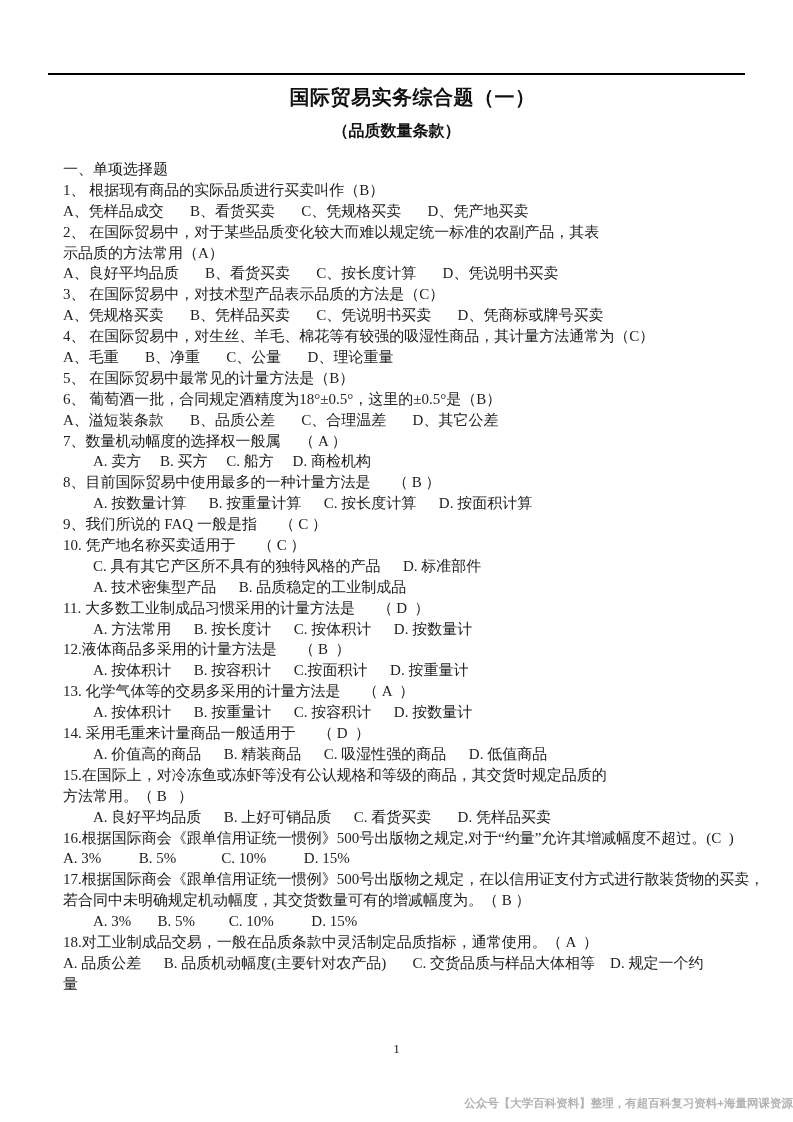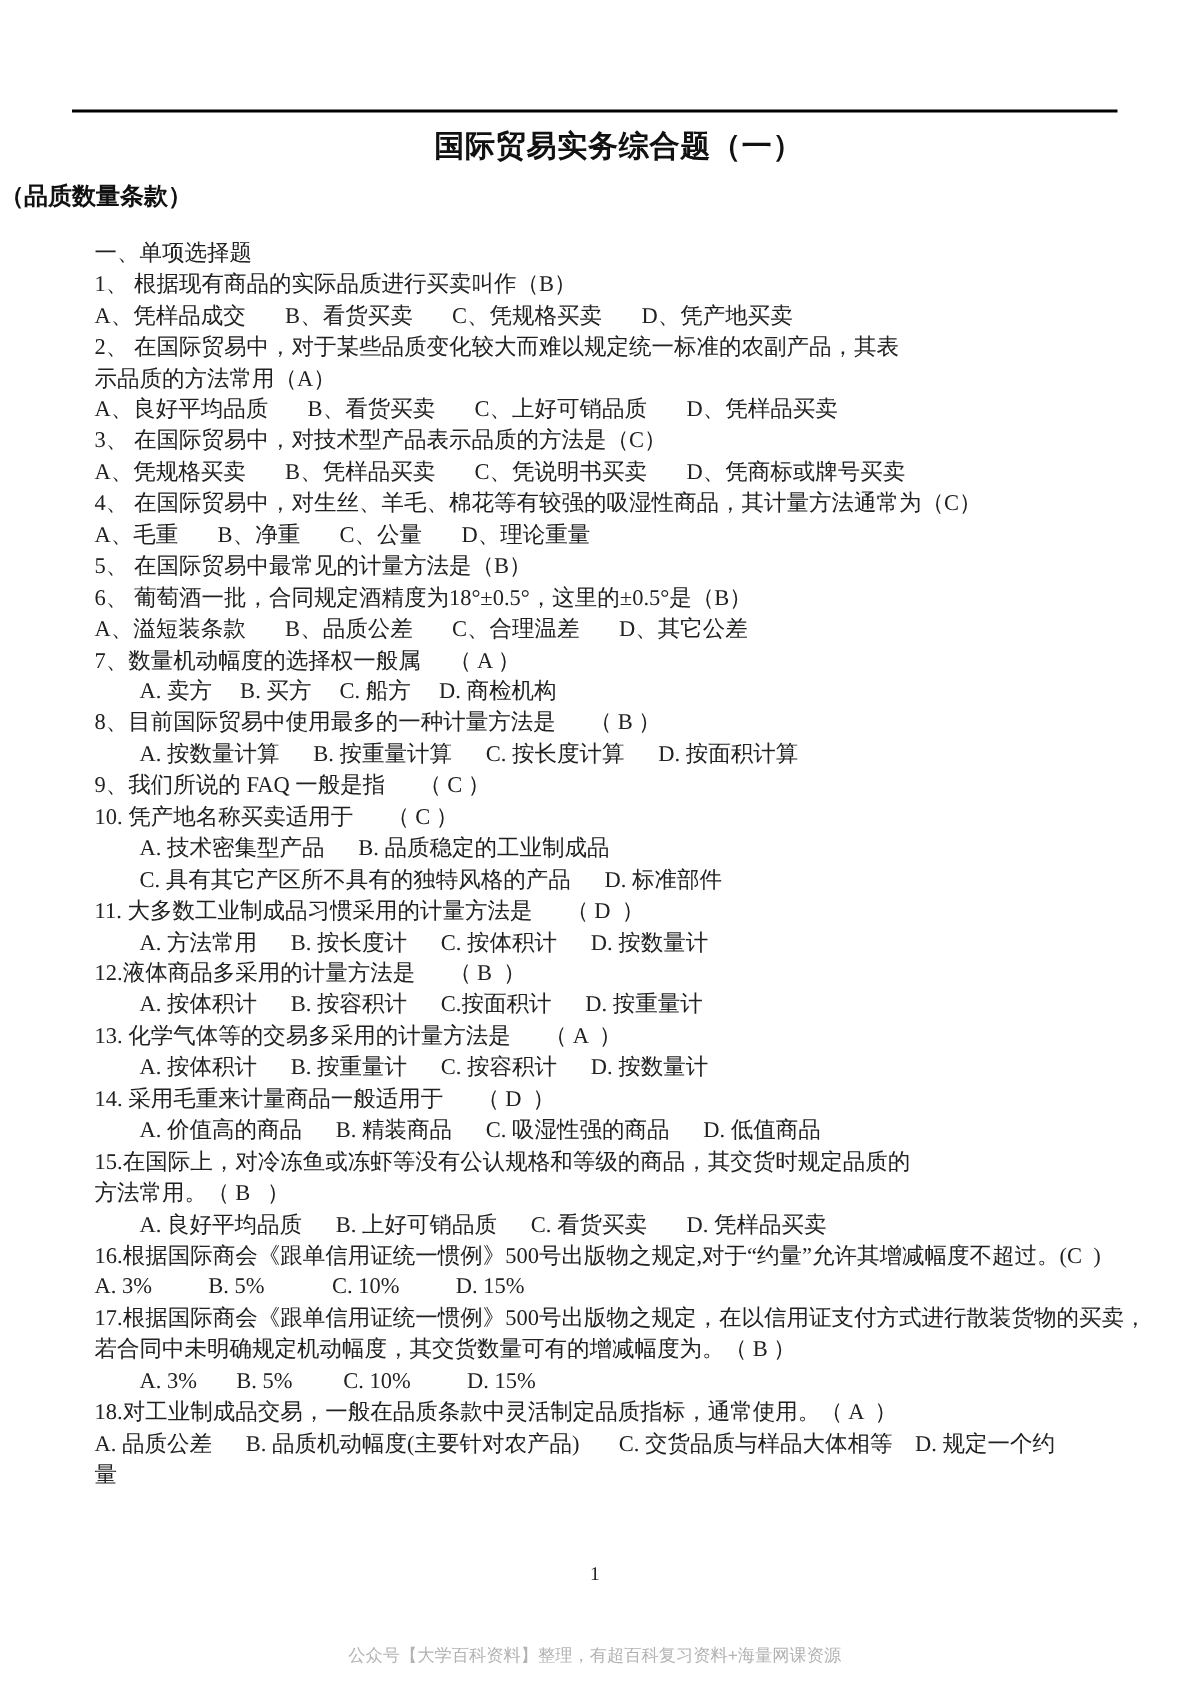--- a/index.html
+++ b/index.html
@@ -29,20 +29,21 @@
     font-weight: bold;
     color: #111111;
     letter-spacing: 0.5px;
     padding-left: 16px;
   }
   .doc-subtitle {
     position: absolute;
     top: 121px;
     left: 0;
     width: 100%;
+    text-align: center;
     font-family: "Liberation Sans", sans-serif;
     font-size: 16px;
     font-weight: bold;
     color: #111111;
   }
   .content {
     position: absolute;
     top: 143px;
     left: 63px;
     width: 714px;
@@ -63,55 +64,56 @@
     width: 100%;
     text-align: center;
     font-size: 13px;
     color: #212121;
   }
   .footer-note {
     position: absolute;
     top: 1096px;
     left: 0;
     width: 100%;
-    text-align: center;
+    text-align: right;
     font-family: "Liberation Sans", sans-serif;
     font-size: 11.5px;
     color: #b3b3b3;
+    font-weight: bold;
   }
 </style>
 </head>
 <body>
 
 <div class="page">
   <div class="header-rule"></div>
   <div class="doc-title">国际贸易实务综合题（一）</div>
   <div class="doc-subtitle">（品质数量条款）</div>
   <div class="content">
       <div class="line">一、单项选择题</div>
       <div class="line">1、 根据现有商品的实际品质进行买卖叫作（B）</div>
       <div class="line">A、凭样品成交       B、看货买卖       C、凭规格买卖       D、凭产地买卖</div>
       <div class="line">2、 在国际贸易中，对于某些品质变化较大而难以规定统一标准的农副产品，其表</div>
       <div class="line">示品质的方法常用（A）</div>
-      <div class="line">A、良好平均品质       B、看货买卖       C、上好可销品质       D、凭样品买卖</div>
+      <div class="line">A、良好平均品质       B、看货买卖       C、按长度计算       D、凭说明书买卖</div>
       <div class="line">3、 在国际贸易中，对技术型产品表示品质的方法是（C）</div>
       <div class="line">A、凭规格买卖       B、凭样品买卖       C、凭说明书买卖       D、凭商标或牌号买卖</div>
       <div class="line">4、 在国际贸易中，对生丝、羊毛、棉花等有较强的吸湿性商品，其计量方法通常为（C）</div>
       <div class="line">A、毛重       B、净重       C、公量       D、理论重量</div>
       <div class="line">5、 在国际贸易中最常见的计量方法是（B）</div>
       <div class="line">6、 葡萄酒一批，合同规定酒精度为18°±0.5°，这里的±0.5°是（B）</div>
       <div class="line">A、溢短装条款       B、品质公差       C、合理温差       D、其它公差</div>
       <div class="line">7、数量机动幅度的选择权一般属     （ A ）</div>
       <div class="line indent">A. 卖方     B. 买方     C. 船方     D. 商检机构</div>
       <div class="line">8、目前国际贸易中使用最多的一种计量方法是      （ B ）</div>
       <div class="line indent">A. 按数量计算      B. 按重量计算      C. 按长度计算      D. 按面积计算</div>
       <div class="line">9、我们所说的 FAQ 一般是指      （ C ）</div>
       <div class="line">10. 凭产地名称买卖适用于      （ C ）</div>
+      <div class="line indent">C. 具有其它产区所不具有的独特风格的产品      D. 标准部件</div>
       <div class="line indent">A. 技术密集型产品      B. 品质稳定的工业制成品</div>
-      <div class="line indent">C. 具有其它产区所不具有的独特风格的产品      D. 标准部件</div>
       <div class="line">11. 大多数工业制成品习惯采用的计量方法是      （ D  ）</div>
       <div class="line indent">A. 方法常用      B. 按长度计      C. 按体积计      D. 按数量计</div>
       <div class="line">12.液体商品多采用的计量方法是      （ B  ）</div>
       <div class="line indent">A. 按体积计      B. 按容积计      C.按面积计      D. 按重量计</div>
       <div class="line">13. 化学气体等的交易多采用的计量方法是      （ A  ）</div>
       <div class="line indent">A. 按体积计      B. 按重量计      C. 按容积计      D. 按数量计</div>
       <div class="line">14. 采用毛重来计量商品一般适用于      （ D  ）</div>
       <div class="line indent">A. 价值高的商品      B. 精装商品      C. 吸湿性强的商品      D. 低值商品</div>
       <div class="line">15.在国际上，对冷冻鱼或冻虾等没有公认规格和等级的商品，其交货时规定品质的</div>
       <div class="line">方法常用。（ B   ）</div>

